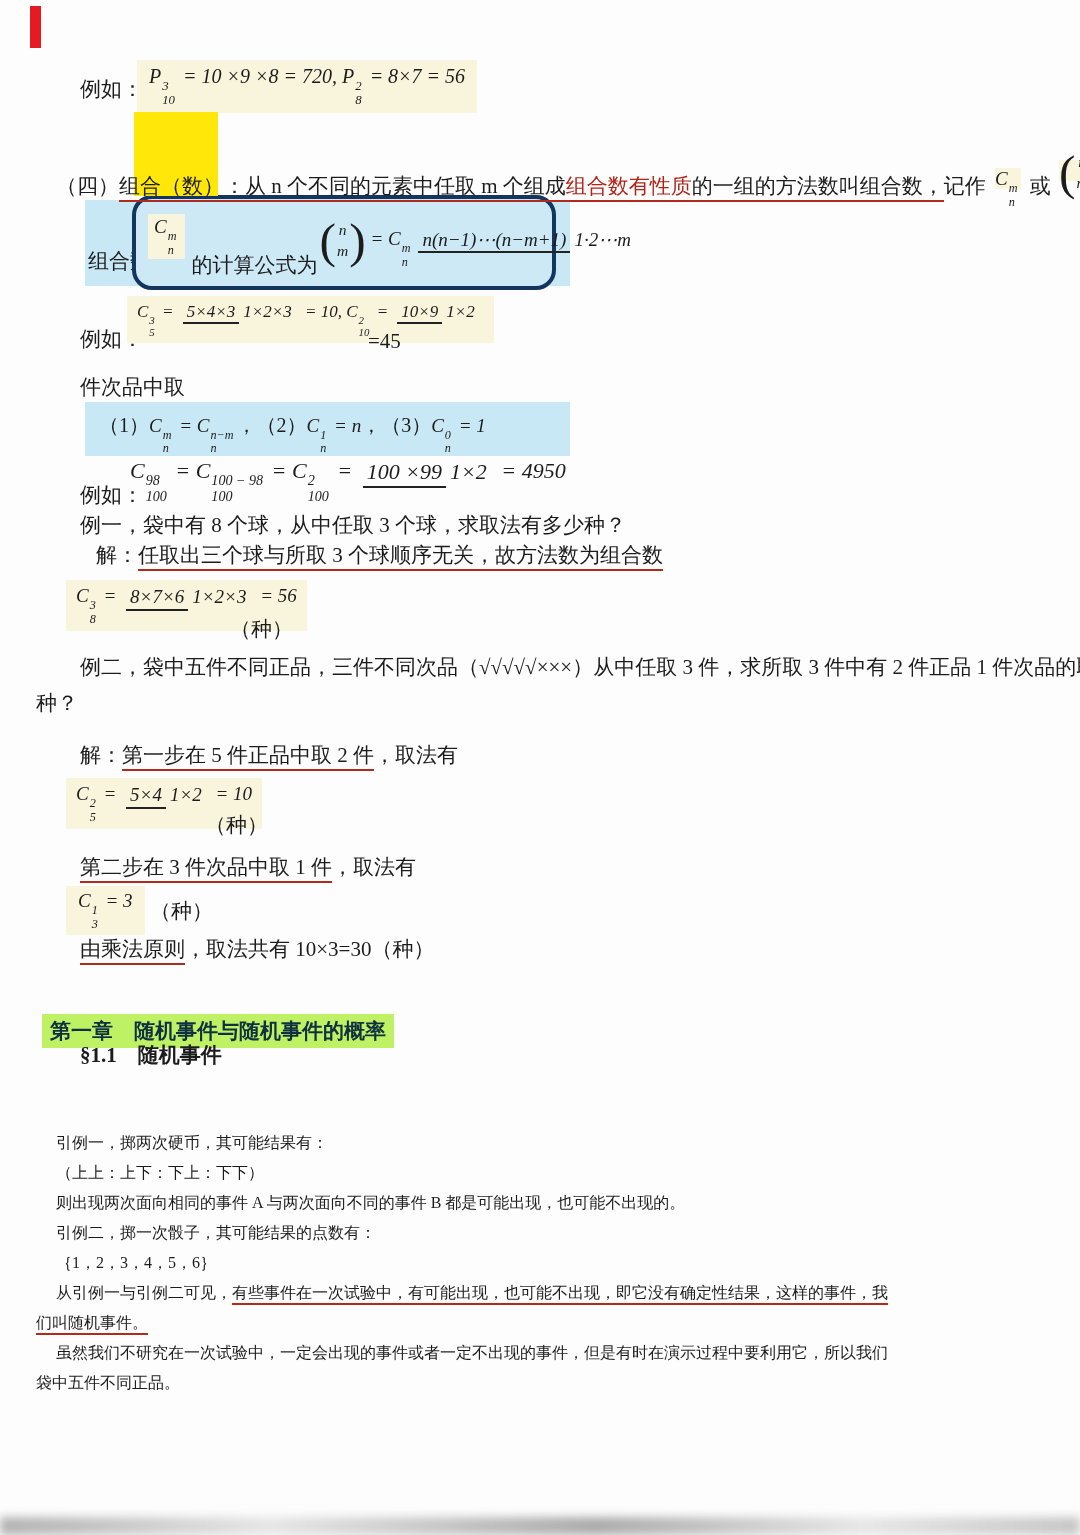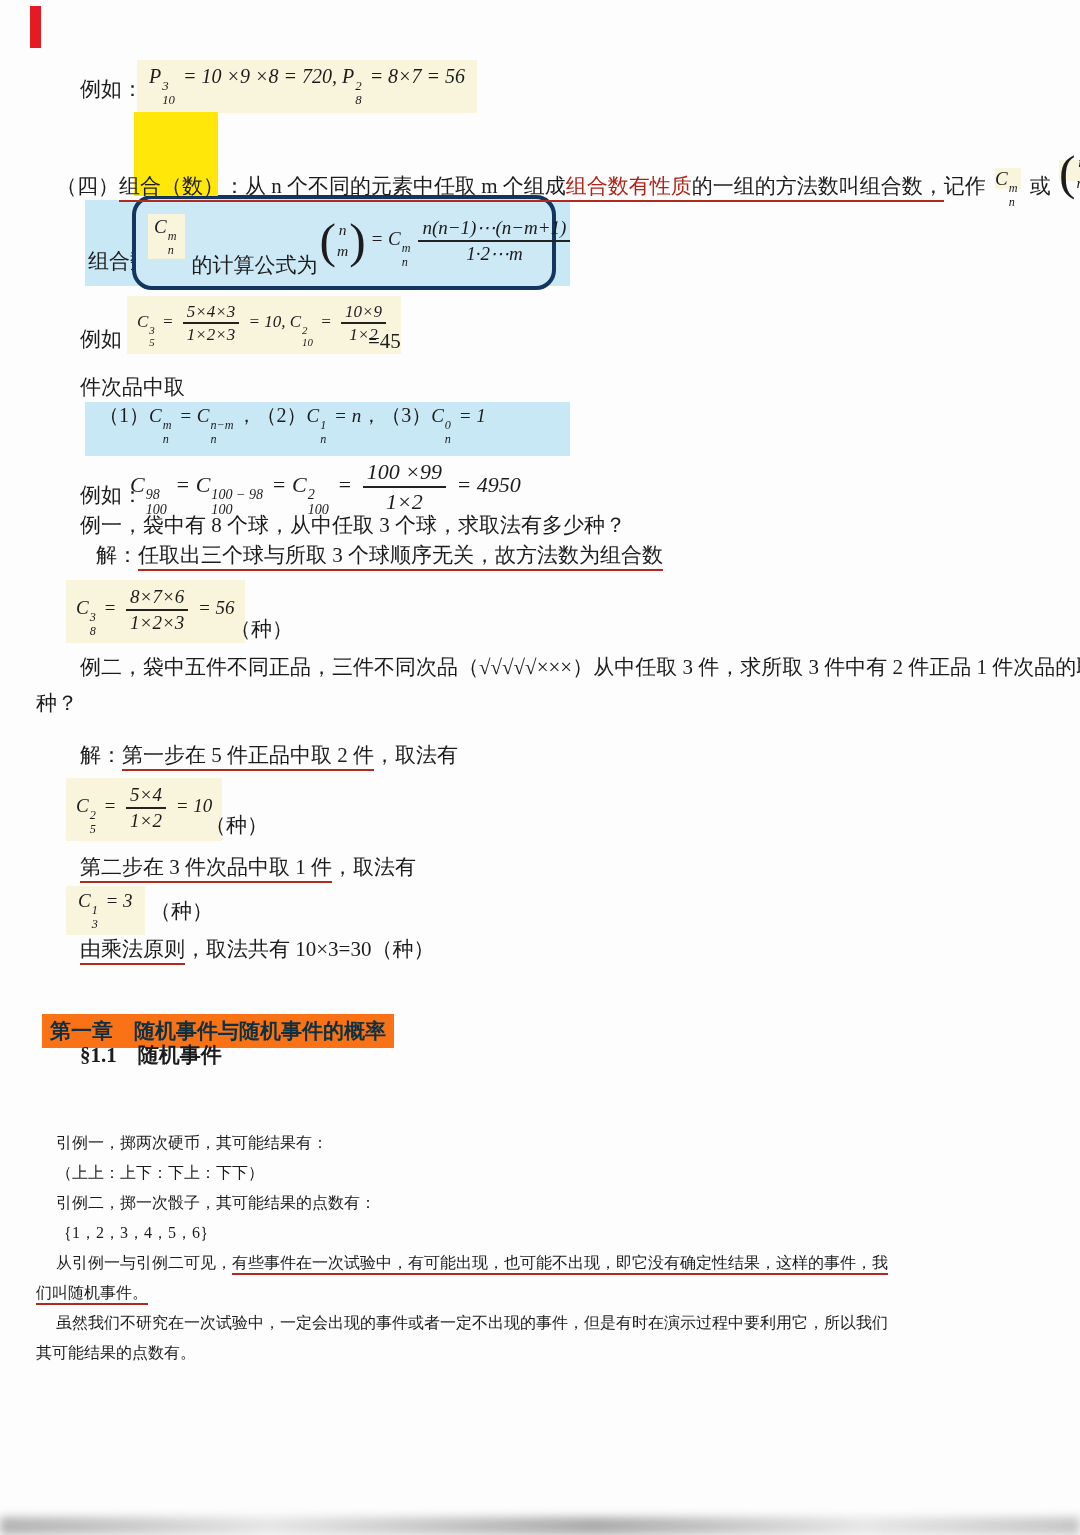--- a/index.html
+++ b/index.html
@@ -11,21 +11,21 @@
   .math{font-family:"Liberation Serif","DejaVu Serif",serif;font-style:italic;font-size:20px;white-space:nowrap;}
   .mt{font-style:italic;}
   .pt{font-style:normal;font-size:20px;}
   .mb{font-style:italic;}
   .hl{background:#f9f4dc;}
   .rul{border-bottom:2px solid #b02a1d;padding-bottom:2px;}
   .red{color:#b02418;}
   .band{background:#c9e8f6;}
   .ss{display:inline-flex;flex-direction:column;justify-content:center;vertical-align:-7px;
       font-size:64%;line-height:1.12;font-style:italic;margin:0 3px 0 1px;text-align:left;}
-  .frac{display:inline-flex;flex-direction:column;text-align:center;vertical-align:middle;
+  .frac{display:inline-flex;flex-direction:row;text-align:right;vertical-align:middle;
         margin:0 5px;line-height:1.25;font-style:italic;}
   .frac .num{border-bottom:2px solid #222;padding:0 4px;}
   .frac .den{padding:0 4px;}
   .v2{display:inline-flex;align-items:center;vertical-align:middle;line-height:1;font-style:italic;}
   .v2 .col{display:inline-flex;flex-direction:column;text-align:center;font-size:82%;line-height:1.3;padding:0 1px;}
   .v2::before{content:"(";font-size:260%;font-weight:100;font-style:normal;}
   .v2::after{content:")";font-size:260%;font-weight:100;font-style:normal;}
   .pline{height:30px;font-size:16px;line-height:30px;white-space:nowrap;}
   .ind{padding-left:20px;}
   .navybox{border:4px solid #14365e;border-radius:20px;background:#cde9f6;box-sizing:border-box;
@@ -109,21 +109,21 @@
         <span class="den">1×2</span>
       </span></div>
   <div class="abs cn" style="left:368px;top:326px;">
     <span>=45</span>
   </div>
 
   <div class="abs cn" style="left:80px;top:372px;">
     <span>件次品中取</span>
   </div>
 
-  <div class="abs band" style="left:85px;top:402px;width:485px;height:54px;display:flex;align-items:flex-start;padding-left:14px;box-sizing:border-box;">
+  <div class="abs band" style="left:85px;top:402px;width:485px;height:54px;display:flex;align-items:flex-end;padding-left:14px;box-sizing:border-box;">
     <span class="math" style="font-size:19px;"><span class="pt">（1）</span><span class="mb">C</span><span class="ss">
           <span>m</span>
           <span>n</span>
         </span><span class="mt"> = </span><span class="mb">C</span><span class="ss">
           <span>n−m</span>
           <span>n</span>
         </span><span class="pt">，（2）</span><span class="mb">C</span><span class="ss">
           <span>1</span>
           <span>n</span>
         </span><span class="mt"> = n</span><span class="pt">，（3）</span><span class="mb">C</span><span class="ss">
@@ -193,33 +193,34 @@
         <span>3</span>
       </span><span class="mt"> = 3</span></div>
   <div class="abs cn" style="left:150px;top:896px;">
     <span>（种）</span>
   </div>
   <div class="abs cn" style="left:80px;top:934px;">
     <span class="rul">由乘法原则</span><span>，取法共有 10×3=30（种）</span>
   </div>
 
   <div class="abs" style="left:42px;top:1014px;">
-    <span class="b" style="background:#f97316;color:#0f3040;font-size:21px;padding:3px 8px;display:inline-block;">第一章　随机事件与随机事件的概率</span>
+    <span class="b" style="background:#bef264;color:#0f3040;font-size:21px;padding:3px 8px;display:inline-block;">第一章　随机事件与随机事件的概率</span>
   </div>
 
   <div class="abs cn b" style="left:80px;top:1040px;">
     <span>§1.1　随机事件</span>
   </div>
 
   <div class="abs" style="left:36px;top:1128px;width:1030px;">
     <div class="pline ind"><span>引例一，掷两次硬币，其可能结果有：</span><span class="rul"></span></div>
     <div class="pline ind"><span>（上上：上下：下上：下下）</span><span class="rul"></span></div>
+    <div class="pline ind"><span>则出现两次面向相同的事件 A 与两次面向不同的事件 B 都是可能出现，也可能不出现的。</span><span class="rul"></span></div>
     <div class="pline ind"><span>引例二，掷一次骰子，其可能结果的点数有：</span><span class="rul"></span></div>
     <div class="pline ind"><span>｛1，2，3，4，5，6｝</span><span class="rul"></span></div>
     <div class="pline ind"><span>从引例一与引例二可见，</span><span class="rul">有些事件在一次试验中，有可能出现，也可能不出现，即它没有确定性结果，这样的事件，我</span></div>
     <div class="pline"><span></span><span class="rul">们叫随机事件。</span></div>
     <div class="pline ind"><span>虽然我们不研究在一次试验中，一定会出现的事件或者一定不出现的事件，但是有时在演示过程中要利用它，所以我们</span><span class="rul"></span></div>
-    <div class="pline"><span>其可能结果的点数有。</span><span class="rul"></span></div>
+    <div class="pline"><span>袋中五件不同正品。</span><span class="rul"></span></div>
   </div>
 
   <div class="abs smudge" style="left:0;top:1517px;width:1080px;height:18px;"></div>
 
 </div>
 
 </body></html>

